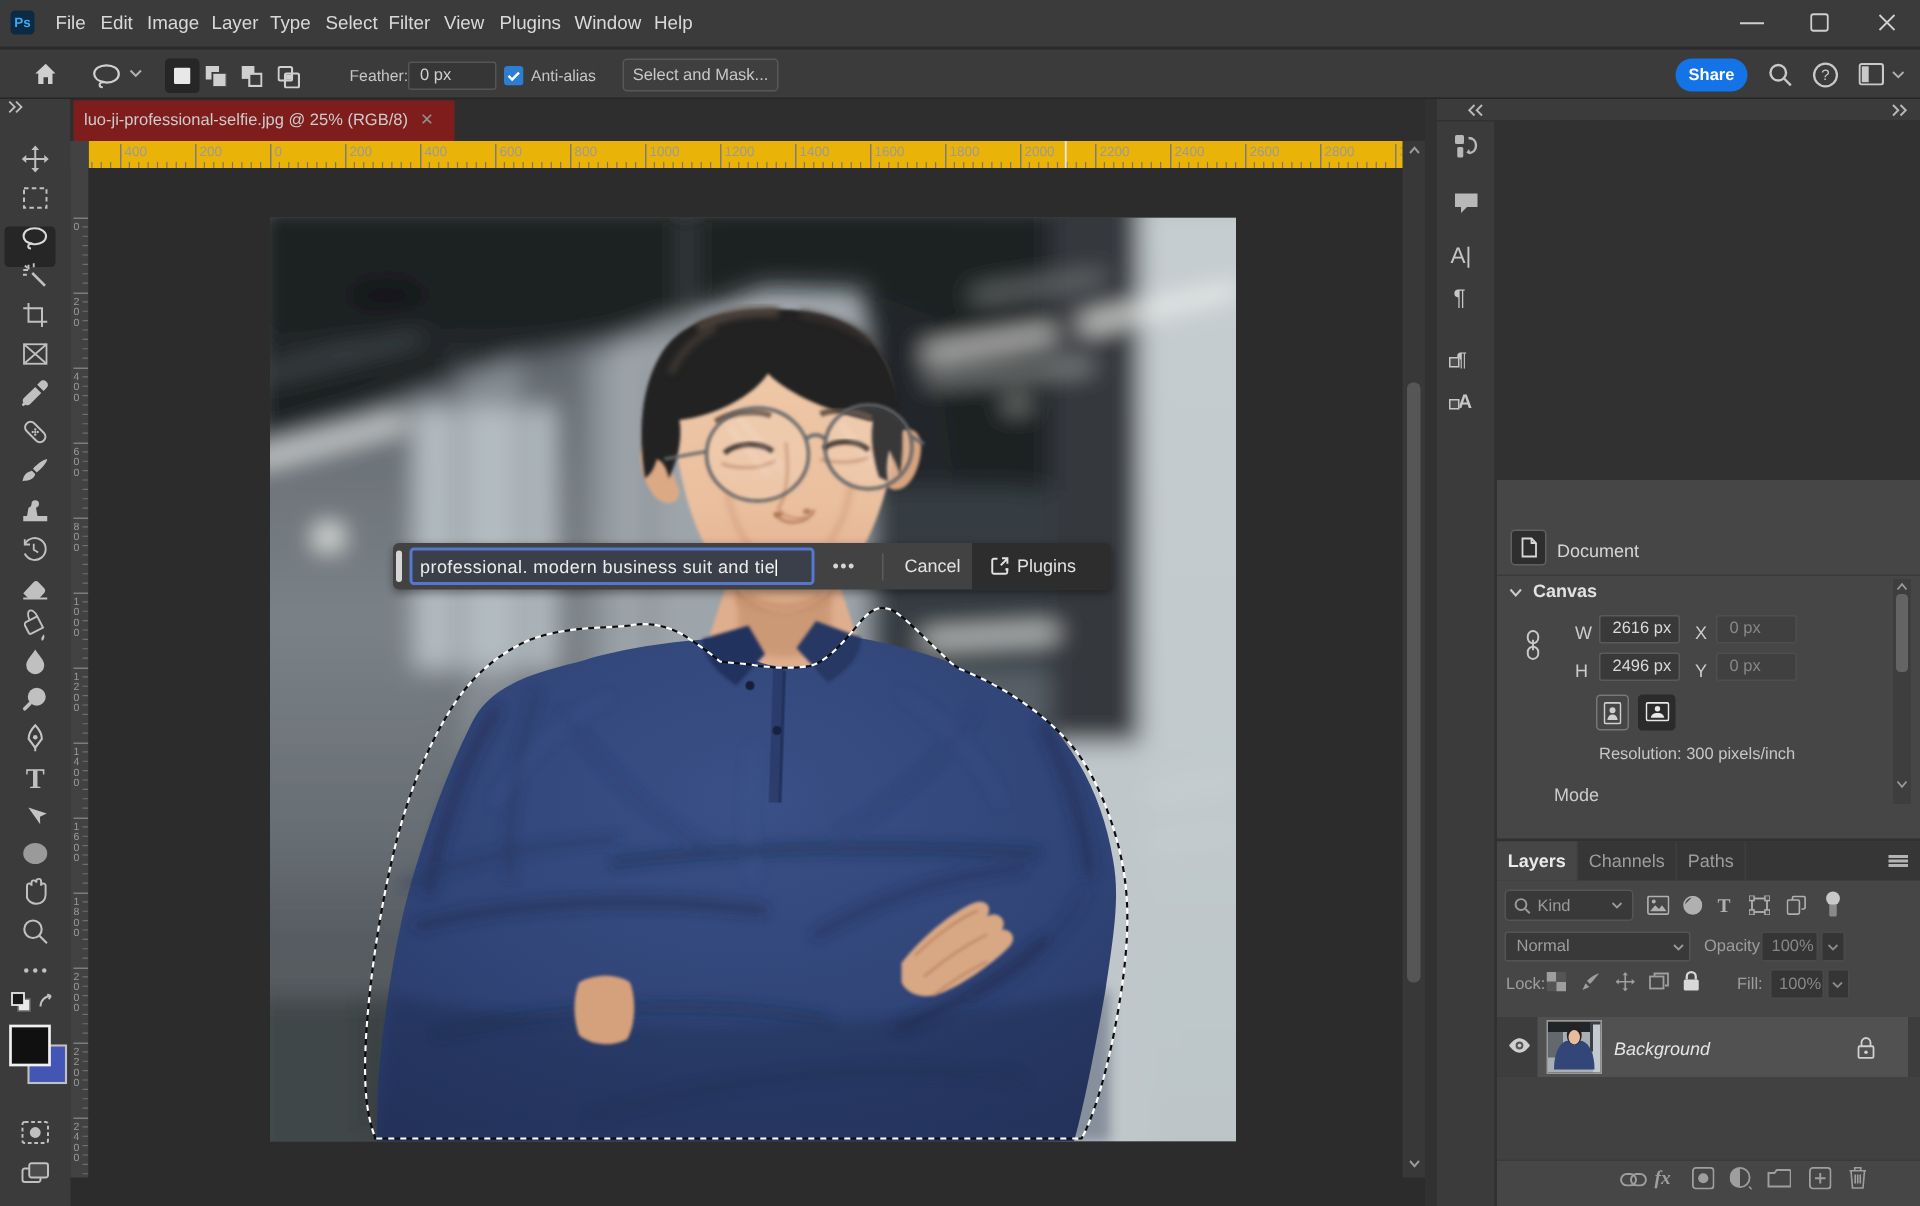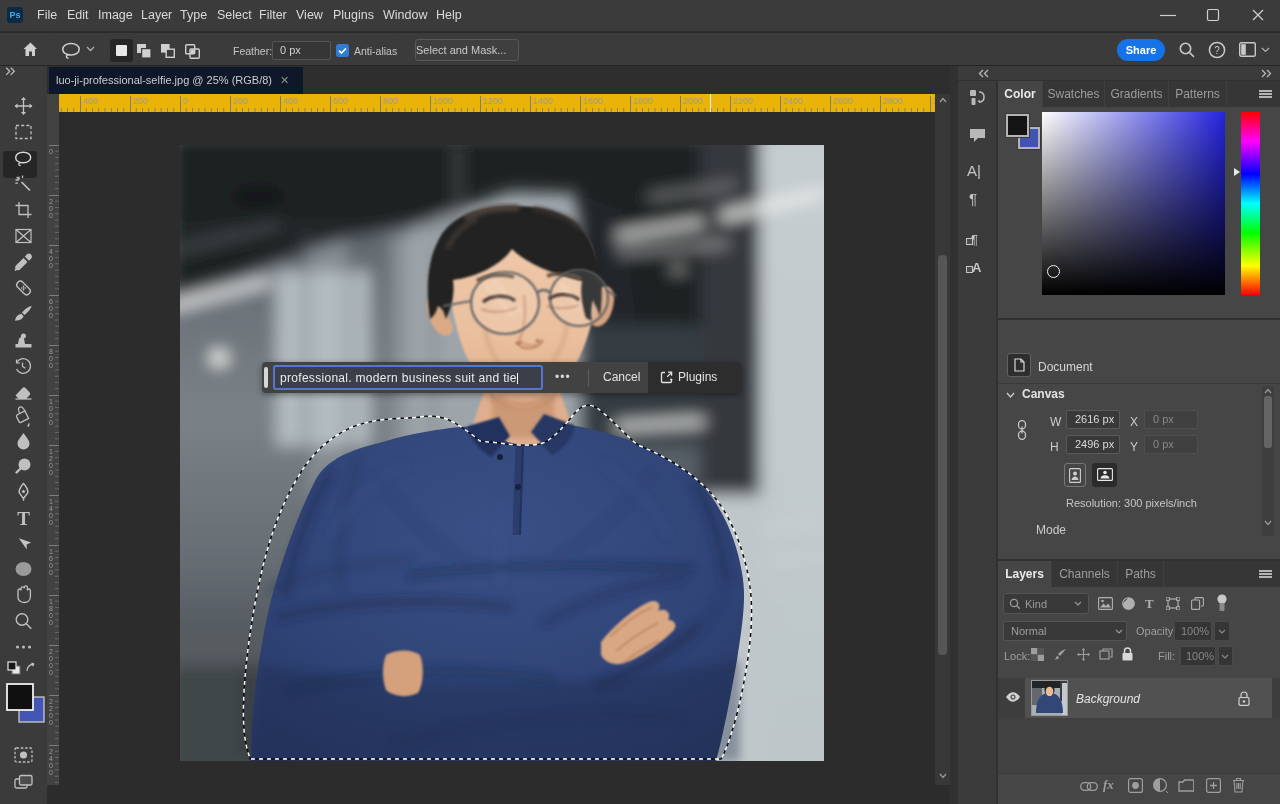--- a/index.html
+++ b/index.html
@@ -10,21 +10,21 @@
 #menubar{position:absolute;left:0;top:0;width:1280px;height:31px;background:#3b3b3b}
 #menubar .mi{position:absolute;top:8px;font-size:12.5px;color:#d9d9d9}
 #pslogo{position:absolute;left:7px;top:7px;width:16px;height:16px;background:#0b2a43;border-radius:3px;color:#41a8f5;font-size:9px;font-weight:bold;text-align:center;line-height:16px}
 .winbtn{position:absolute;top:0;width:44px;height:31px;color:#d0d0d0}
 
 #optbar{position:absolute;left:0;top:32px;width:1280px;height:34px;background:#3b3b3b;border-top:1px solid #2a2a2a;border-bottom:1px solid #262626}
 
 #toolbar{position:absolute;left:0;top:66px;width:47px;height:738px;background:#3b3b3b}
 
 #tabwell{position:absolute;left:47px;top:66px;width:903px;height:28px;background:#2e2e2e}
-#doctab{position:absolute;left:49px;top:67px;width:254px;height:27px;background:#0f172a;color:#cccccc;font-size:11px;line-height:27px}
+#doctab{position:absolute;left:49px;top:67px;width:254px;height:27px;background:#7f1d1d;color:#cccccc;font-size:11px;line-height:27px}
 #hruler{position:absolute;left:59px;top:94px;width:891px;height:18px;background:#eab308}
 #vruler{position:absolute;left:47px;top:94px;width:12px;height:691px;background:#424242}
 #rulcorner{position:absolute;left:47px;top:94px;width:12px;height:18px;background:#424242}
 #paste{position:absolute;left:59px;top:112px;width:891px;height:673px;background:#2c2c2c}
 #statusbar{position:absolute;left:47px;top:785px;width:1233px;height:19px;background:#3b3b3b}
 
 #rightcol{position:absolute;left:950px;top:66px;width:330px;height:738px;background:#313131}
 #topstrip{position:absolute;left:958px;top:66px;width:322px;height:14px;background:#3b3b3b}
 #iconstrip{position:absolute;left:958px;top:81px;width:38px;height:723px;background:#3b3b3b}
 .panel{position:absolute;left:998px;width:282px;background:#464646}
@@ -92,21 +92,21 @@
         <rect x="5.7" y="5.7" width="3.4" height="3.4" fill="#cfcfcf"></rect>
       </svg>
   <div class="abs" style="left:233px;top:12px;font-size:10.5px;color:#c6c6c6">Feather:</div>
   <div class="abs" style="left:272px;top:8px;width:59px;height:19px;background:#363636;border:1px solid #555555;border-radius:2px;color:#cfcfcf;font-size:11px;line-height:17px;padding-left:7px">0 px</div>
   <svg class="abs" style="left:336px;top:11px" width="13" height="13" viewBox="0 0 13 13">
         <rect width="13" height="13" rx="2.5" fill="#2d7dd2"></rect>
         <path d="M3 6.6l2.4 2.4L10 4.4" fill="none" stroke="#fff" stroke-width="1.6"></path>
       </svg>
   <div class="abs" style="left:354px;top:12px;font-size:10.5px;color:#c6c6c6">Anti-alias</div>
   <div class="abs" style="left:399px;top:6px;width:1px;height:21px;background:#3a3a3a"></div>
-  <div class="abs" style="left:415px;top:6px;width:104px;height:22px;background:#3f3f3f;border:1px solid #585858;border-radius:3px;color:#c8c8c8;font-size:11px;line-height:20px">Select and Mask...</div>
+  <div class="abs" style="left:415px;top:6px;width:104px;height:22px;background:#3f3f3f;border:1px solid #585858;border-radius:3px;color:#c8c8c8;font-size:11px;text-align:center;line-height:20px">Select and Mask...</div>
   <div class="abs" style="left:1117px;top:6px;width:48px;height:22px;background:#1473e6;border-radius:11px;color:#ffffff;font-size:11px;font-weight:bold;text-align:center;line-height:22px">Share</div>
   <svg class="abs" style="left:1178px;top:8px" width="18" height="18" viewBox="0 0 18 18">
         <circle cx="7.5" cy="7.5" r="5.2" fill="none" stroke="#c9c9c9" stroke-width="1.6"></circle>
         <path d="M11.5 11.5l4.4 4.4" stroke="#c9c9c9" stroke-width="1.6"></path>
       </svg>
   <svg class="abs" style="left:1208px;top:8px" width="18" height="18" viewBox="0 0 18 18">
         <circle cx="9" cy="9" r="7.6" fill="none" stroke="#c9c9c9" stroke-width="1.5"></circle>
         <text x="9" y="12.6" font-size="10" fill="#c9c9c9" text-anchor="middle" font-family="Liberation Sans">?</text>
       </svg>
   <svg class="abs" style="left:1239px;top:9px" width="17" height="15" viewBox="0 0 17 15">
@@ -747,37 +747,20 @@
   <div class="abs" style="left:14px;top:179px;font-size:13px;color:#c6c6c6;font-weight:bold">A</div>
   <div class="abs" style="left:8px;top:185px;width:7px;height:7px;border:1px solid #c6c6c6;background:#4c4c4c"></div>
 </div>
 <svg class="abs" style="left:978px;top:69px" width="11" height="9" viewBox="0 0 11 9">
       <path d="M5 1L1.5 4.5 5 8M10 1L6.5 4.5 10 8" stroke="#b8b8b8" fill="none" stroke-width="1.3"></path>
     </svg>
 <svg class="abs" style="left:1261px;top:69px" width="11" height="9" viewBox="0 0 11 9">
       <path d="M1 1l3.5 3.5L1 8M6 1l3.5 3.5L6 8" stroke="#b8b8b8" fill="none" stroke-width="1.3"></path>
     </svg>
 
-<div class="panel" id="colorpanel" style="top:81px;height:237px">
-  <div class="tabrow">
-    <div class="tab act" style="left:0;width:45px;font-weight:bold">Color</div>
-    <div class="tab" style="left:45px;width:62px">Swatches</div>
-    <div class="tab" style="left:107px;width:64px">Gradients</div>
-    <div class="tab" style="left:171px;width:58px">Patterns</div>
-    <div class="hamb"></div>
-  </div>
-  <div class="abs" style="left:8px;top:33px;width:23px;height:23px;background:#141414;border:2px solid #b4b4b4;outline:1px solid #3a3a3a;z-index:2"></div>
-  <div class="abs" style="left:20px;top:46px;width:22px;height:22px;background:#4253b4;border:2px solid #b4b4b4;outline:1px solid #3a3a3a"></div>
-  <div class="abs" style="left:44px;top:31px;width:183px;height:183px;background:linear-gradient(to bottom,rgba(0,0,0,0) 0%,#000 100%),linear-gradient(to right,#ffffff 0%,#2424de 100%)"></div>
-  <div class="abs" style="left:49px;top:184px;width:13px;height:13px;border:1.5px solid #f0f0f0;border-radius:50%"></div>
-  <div class="abs" style="left:243px;top:31px;width:19px;height:183px;background:linear-gradient(to bottom,#ff0000,#ff00ff 16%,#0000ff 34%,#00ffff 50%,#00ff00 66%,#ffff00 84%,#ff0000)"></div>
-  <svg class="abs" style="left:235px;top:86px" width="8" height="10" viewBox="0 0 8 10">
-        <path d="M1 1l6 4-6 4z" fill="#e8e8e8"></path>
-      </svg>
-</div>
 <div class="panel" id="proppanel" style="top:320px;height:239px">
   <div class="abs" style="left:9px;top:33px;width:24px;height:24px;background:#2e2e2e;border:1px solid #606060;border-radius:3px"></div>
   <svg class="abs" style="left:16px;top:38px" width="11" height="14" viewBox="0 0 11 14">
         <path d="M1 1h6l3 3v9H1z" fill="none" stroke="#d8d8d8" stroke-width="1.2"></path>
         <path d="M7 1v3h3" fill="none" stroke="#d8d8d8" stroke-width="1.2"></path>
       </svg>
   <div class="abs" style="left:40px;top:40px;font-size:12px;color:#d6d6d6">Document</div>
   <div class="abs" style="left:0;top:63px;width:282px;height:1px;background:#3a3a3a"></div>
   <svg class="abs" style="left:8px;top:72px" width="9" height="7" viewBox="0 0 9 7">
         <path d="M1 1l3.5 4L8 1" fill="none" stroke="#c9c9c9" stroke-width="1.4"></path>

